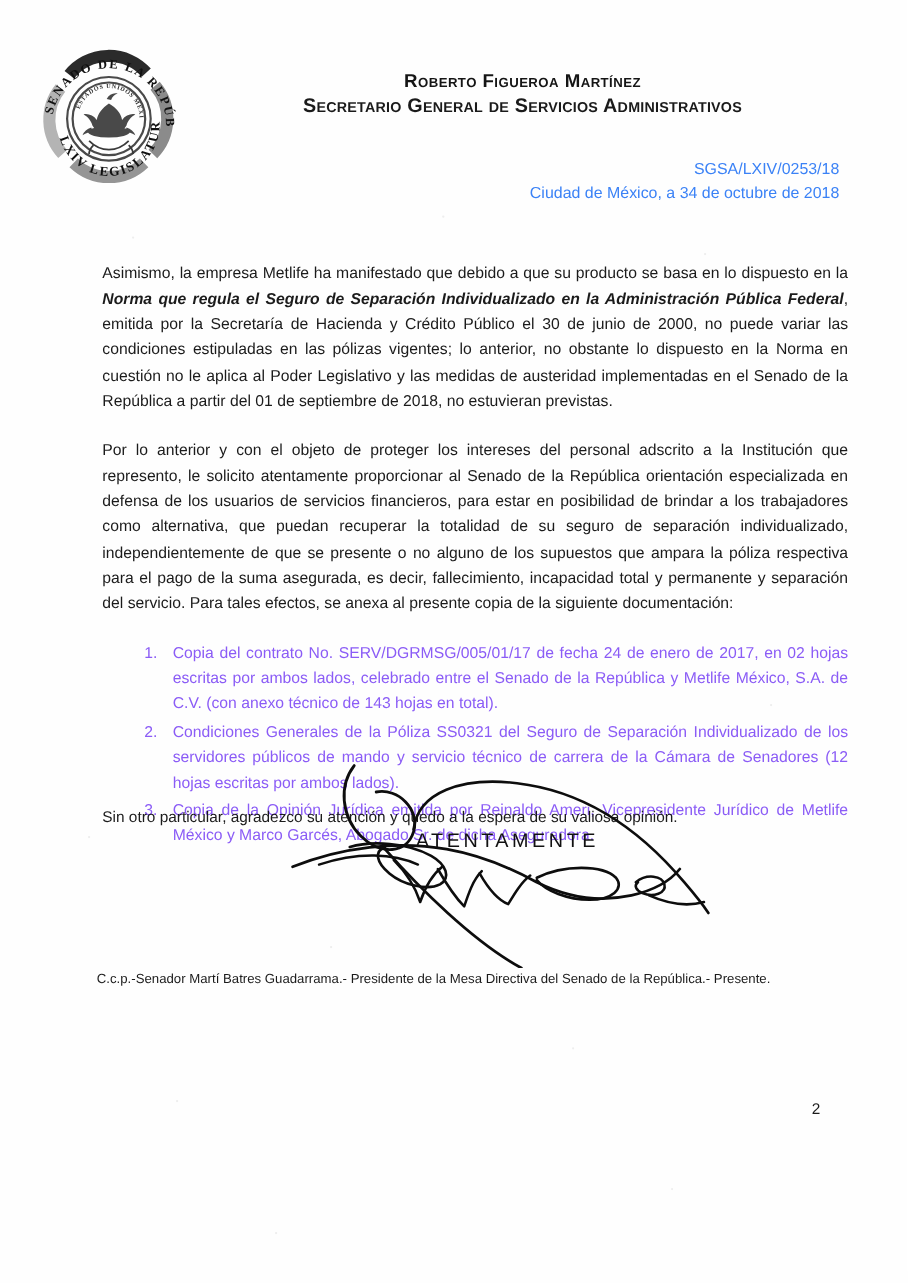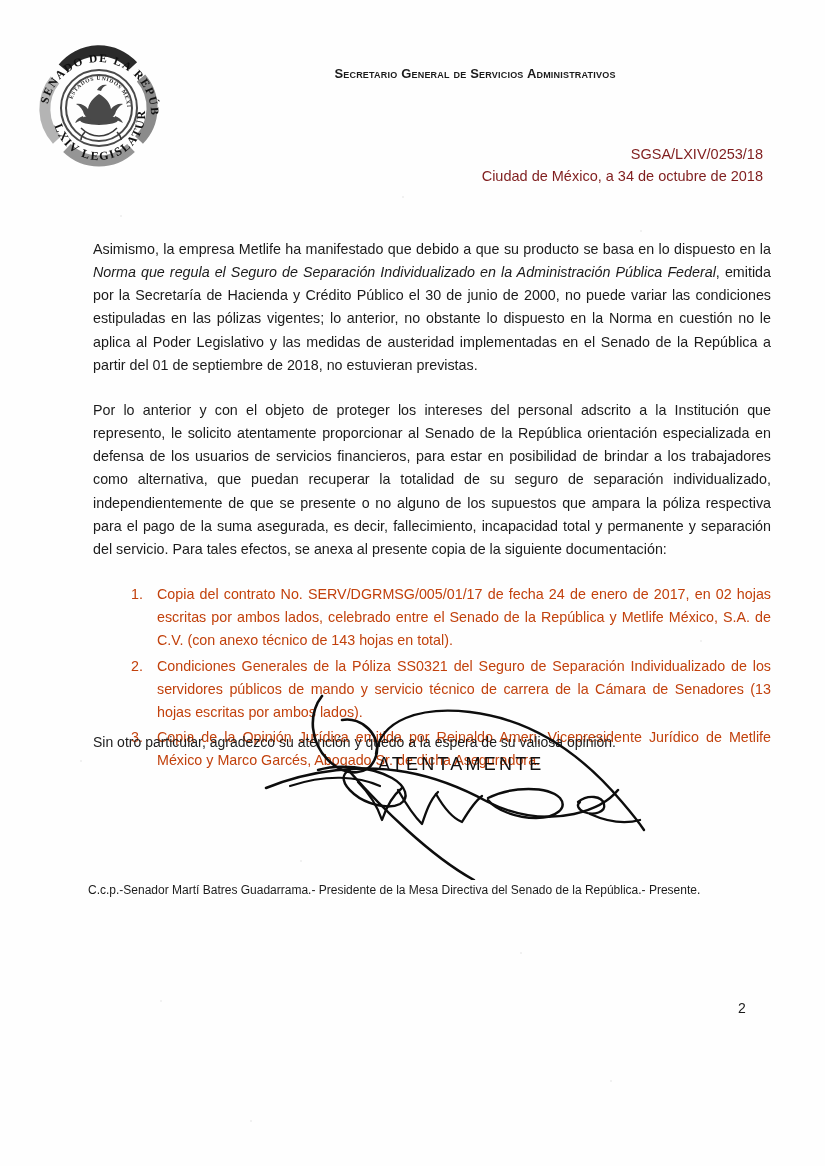--- a/index.html
+++ b/index.html
@@ -37,38 +37,38 @@
   .lh-name {
     font-size: 17px;
     font-weight: bold;
     font-variant: small-caps;
     letter-spacing: 0.4px;
     color: #151515;
     line-height: 1.15;
     white-space: nowrap;
   }
   .lh-role {
-    font-size: 13px;
+    font-size: 18px;
     font-weight: bold;
     font-variant: small-caps;
     letter-spacing: 0.2px;
     color: #1a1a1a;
     line-height: 1.2;
     margin-top: 2px;
     white-space: nowrap;
   }
 
   
   .refblock {
     position: absolute;
     right: 62px;
     top: 143px;
     text-align: right;
     font-size: 14.5px;
-    color: #7f1d1d;
+    color: #3b82f6;
     line-height: 1.55;
   }
   .refblock div { white-space: nowrap; }
 
   
   .body-area {
     position: absolute;
     left: 93px;
     top: 238px;
     width: 678px;
@@ -76,36 +76,36 @@
   p.para {
     margin: 0 0 22px 0;
     font-size: 14.3px;
     line-height: 1.62;
     text-align: justify;
     text-justify: inter-word;
     color: #1b1b1b;
   }
   p.para:last-child { margin-bottom: 0; }
   .bi {
-    font-weight: normal;
+    font-weight: bold;
     font-style: italic;
   }
 
   
   ol.doc-list {
     margin: 6px 0 0 0;
     padding-left: 54px;
     list-style-position: outside;
   }
   ol.doc-list li {
     font-size: 14.3px;
     line-height: 1.62;
     text-align: justify;
     text-justify: inter-word;
-    color: #c2410c;
+    color: #8b5cf6;
     margin-bottom: 2px;
     padding-left: 10px;
   }
 
   
   .closing {
     position: absolute;
     left: 93px;
     top: 683px;
     font-size: 14px;
@@ -233,37 +233,38 @@
       <text font-family="'Liberation Serif', serif" font-size="12" font-weight="bold" fill="#111" letter-spacing="1.8">
         <textPath href="#arcBot" startOffset="8%">LXIV LEGISLATURA</textPath>
       </text>
       <text font-family="'Liberation Serif', serif" font-size="5.6" font-weight="bold" fill="#2a2a2a" letter-spacing="0.7">
         <textPath href="#arcInner" startOffset="10%">ESTADOS UNIDOS MEXICANOS</textPath>
       </text>
     </svg>
   </div>
 
   <div class="letterhead">
+    <div class="lh-name">Roberto Figueroa Martínez</div>
     <div class="lh-role">Secretario General de Servicios Administrativos</div>
   </div>
 
   <div class="refblock">
     <div>SGSA/LXIV/0253/18</div>
     <div>Ciudad de México, a 34 de octubre de 2018</div>
   </div>
 
   <div class="body-area">
 
     <p class="para"><span>Asimismo, la empresa Metlife ha manifestado que debido a que su producto se basa en lo dispuesto en la </span><span class="bi">Norma que regula el Seguro de Separación Individualizado en la Administración Pública Federal</span><span>, emitida por la Secretaría de Hacienda y Crédito Público el 30 de junio de 2000, no puede variar las condiciones estipuladas en las pólizas vigentes; lo anterior, no obstante lo dispuesto en la Norma en cuestión no le aplica al Poder Legislativo y las medidas de austeridad implementadas en el Senado de la República a partir del 01 de septiembre de 2018, no estuvieran previstas.</span></p>
 
     <p class="para">Por lo anterior y con el objeto de proteger los intereses del personal adscrito a la Institución que represento, le solicito atentamente proporcionar al Senado de la República orientación especializada en defensa de los usuarios de servicios financieros, para estar en posibilidad de brindar a los trabajadores como alternativa, que puedan recuperar la totalidad de su seguro de separación individualizado, independientemente de que se presente o no alguno de los supuestos que ampara la póliza respectiva para el pago de la suma asegurada, es decir, fallecimiento, incapacidad total y permanente y separación del servicio. Para tales efectos, se anexa al presente copia de la siguiente documentación:</p>
 
     <ol class="doc-list">
       <li>Copia del contrato No. SERV/DGRMSG/005/01/17 de fecha 24 de enero de 2017, en 02 hojas escritas por ambos lados, celebrado entre el Senado de la República y Metlife México, S.A. de C.V. (con anexo técnico de 143 hojas en total).</li>
-      <li>Condiciones Generales de la Póliza SS0321 del Seguro de Separación Individualizado de los servidores públicos de mando y servicio técnico de carrera de la Cámara de Senadores (13 hojas escritas por ambos lados).</li>
+      <li>Condiciones Generales de la Póliza SS0321 del Seguro de Separación Individualizado de los servidores públicos de mando y servicio técnico de carrera de la Cámara de Senadores (12 hojas escritas por ambos lados).</li>
       <li>Copia de la Opinión Jurídica emitida por Reinaldo Ameri, Vicepresidente Jurídico de Metlife México y Marco Garcés, Abogado Sr. de dicha Aseguradora.</li>
     </ol>
   </div>
 
   <div class="closing">Sin otro particular, agradezco su atención y quedo a la espera de su valiosa opinión.</div>
 
   <div class="sign-zone">
     <svg class="sign-svg" width="460" height="190" viewBox="0 0 460 190" aria-hidden="true">
       <g fill="none" stroke="#0d0d0d" stroke-linecap="round" stroke-linejoin="round">
 

